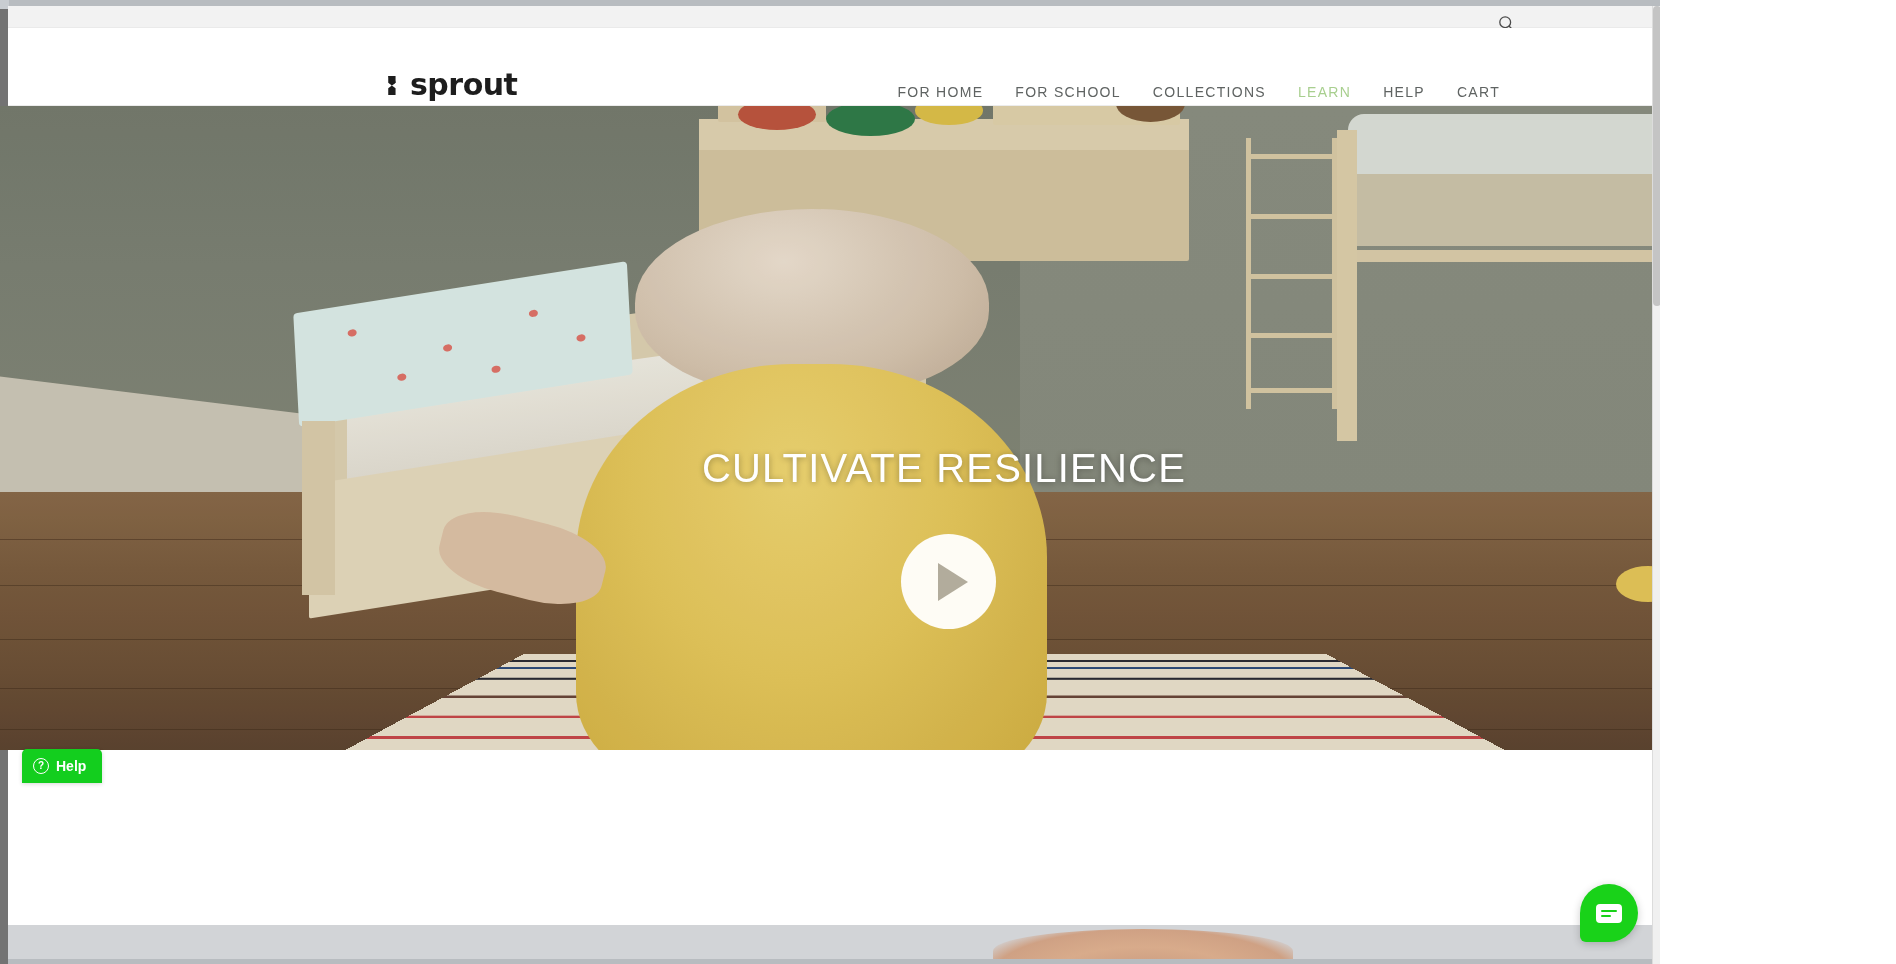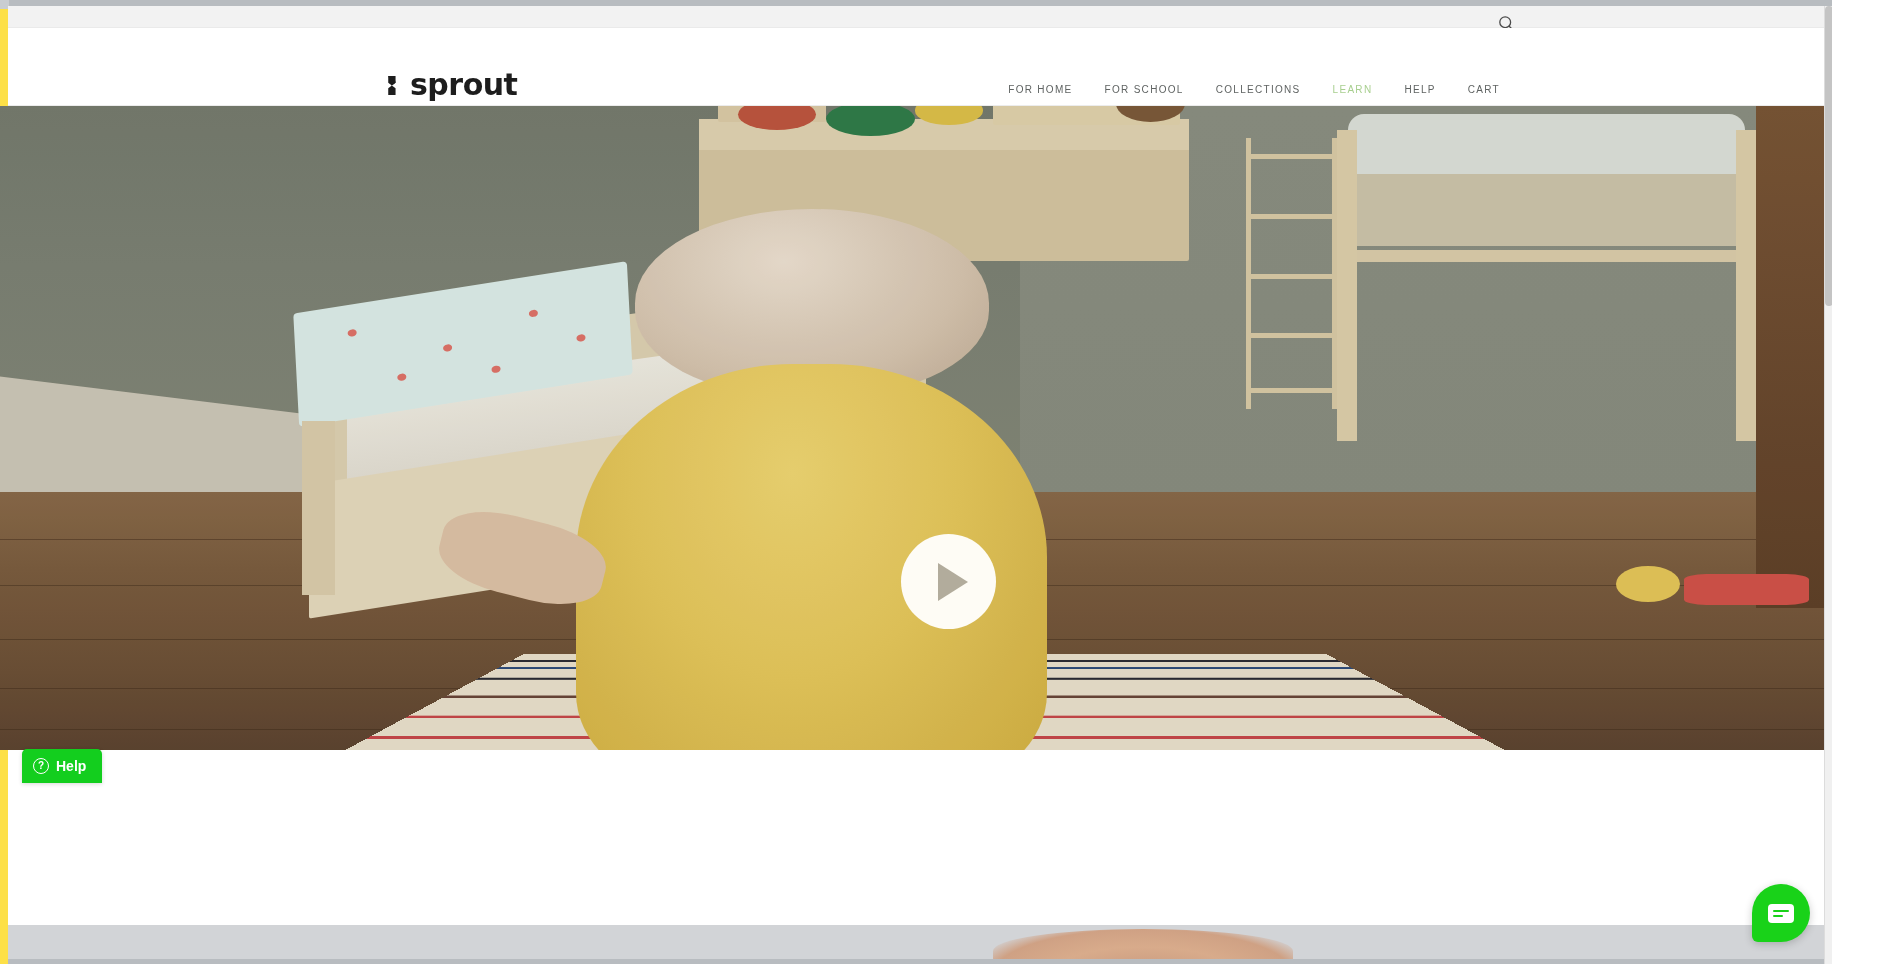--- a/index.html
+++ b/index.html
@@ -8,24 +8,24 @@
   html, body {
     width: 1896px;
     height: 964px;
     overflow: hidden;
     font-family: "Liberation Sans", sans-serif;
     background: #ffffff;
   }
 
   .viewport {
     position: relative;
-    width: 1832px;
+    width: 1660px;
     height: 964px;
     overflow: hidden;
-    background: #fde047;
+    background: #737373;
   }
 
   
   .chrome-band {
     position: absolute;
     top: 0; left: 0;
     width: 1896px;
     height: 6px;
     background: #b8bcc0;
   }
@@ -95,21 +95,21 @@
 
   .main-nav {
     position: absolute;
     right: 388px;
     top: 56px;
     display: flex;
     align-items: center;
     gap: 32px;
   }
   .nav-link {
-    font-size: 10px;
+    font-size: 14px;
     letter-spacing: 1.3px;
     color: #5f6362;
     text-decoration: none;
     text-transform: uppercase;
     white-space: nowrap;
     cursor: pointer;
   }
   .nav-link.active { color: #a8cf8f; text-align: right; }
 
   
@@ -628,20 +628,21 @@
 
       <div class="baby">
         <div class="baby-head"></div>
         <div class="baby-body"></div>
         <div class="baby-arm"></div>
       </div>
 
       <div class="hero-overlay"></div>
     </div>
 
+    <h1 class="hero-title">CULTIVATE RESILIENCE</h1>
 
     <button class="play-button" aria-label="Play video">
       <span class="play-tri"></span>
     </button>
   </section>
 
   <div class="content-band"></div>
 
   <div class="next-section">
     <div class="next-hair"></div>

